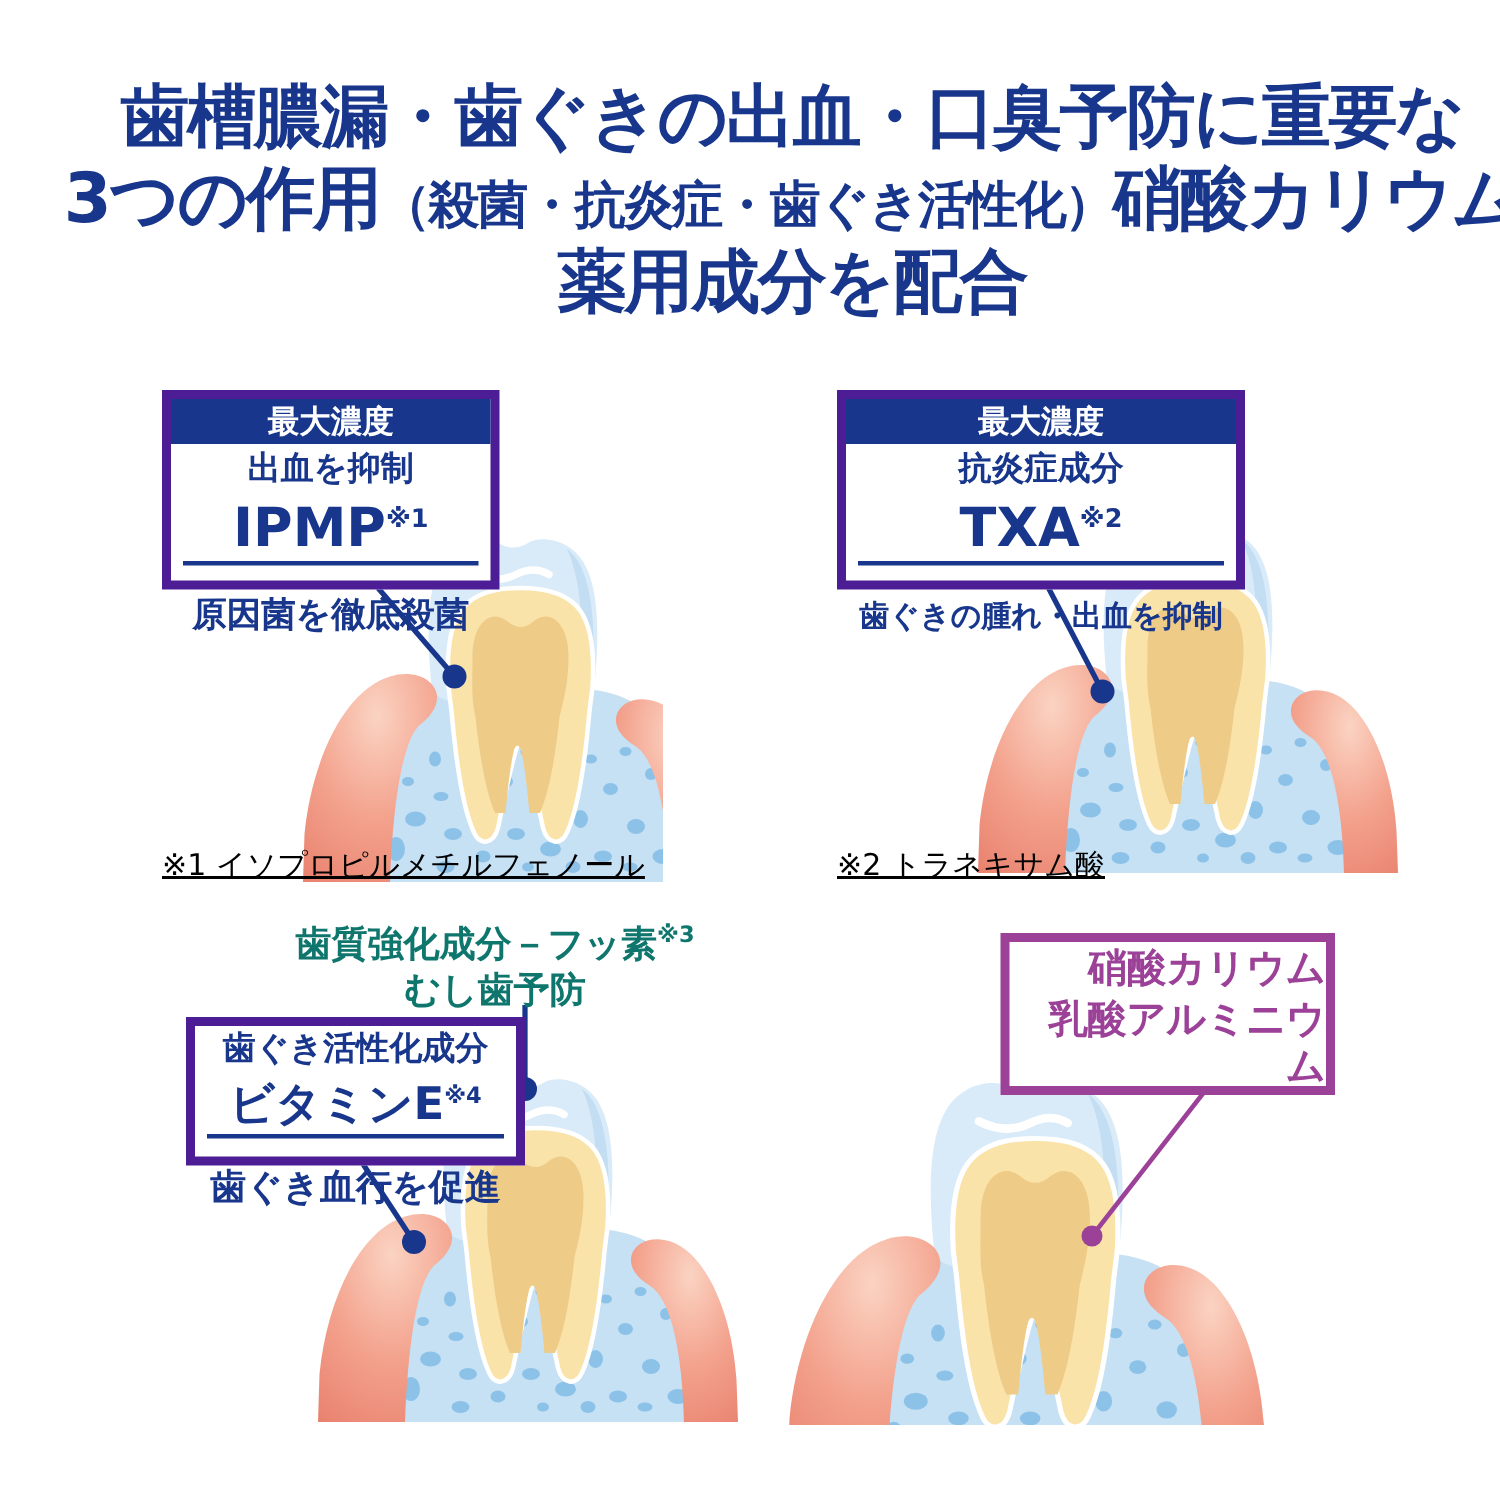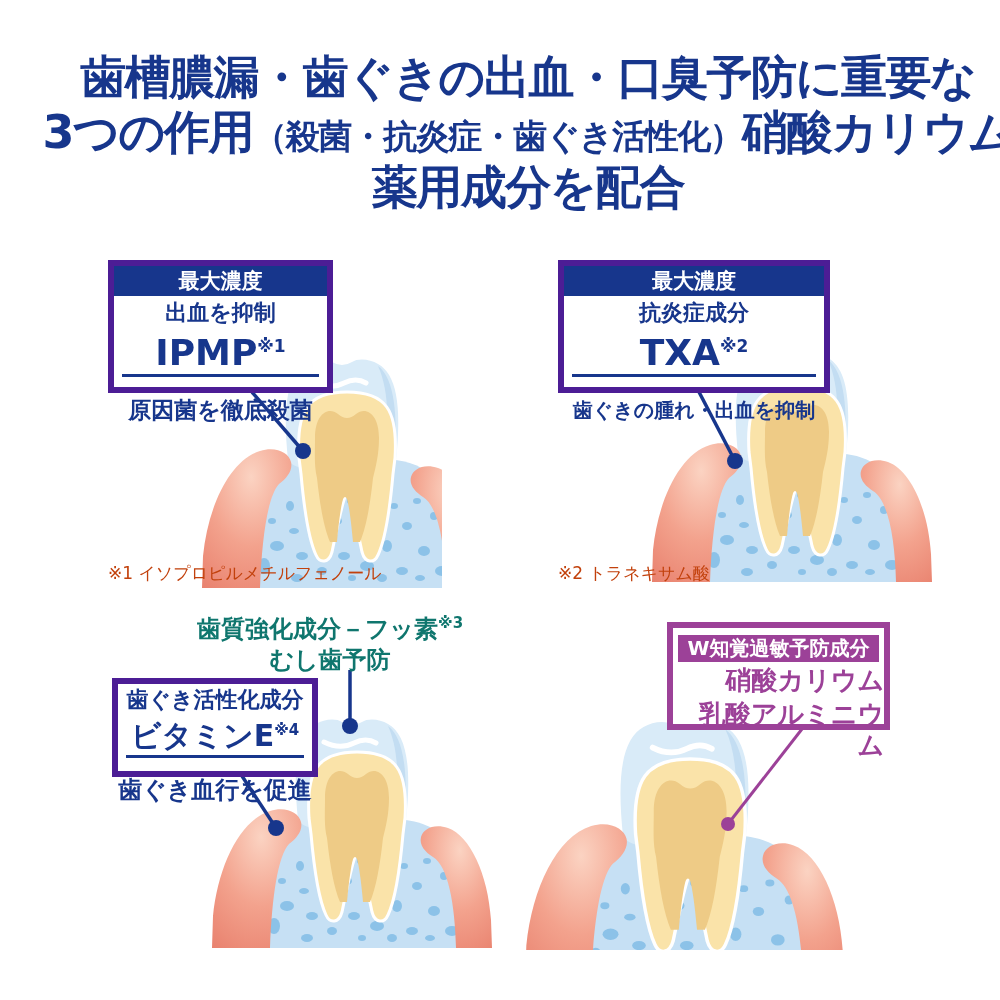--- a/index.html
+++ b/index.html
@@ -36,21 +36,21 @@
     font-weight:bold; line-height:26px; padding:0 9px 1px; margin-top:7px;
   }
   .p-ing { font-size:26px; font-weight:bold; line-height:31px; margin-top:3px;text-align:right; }
   
   .fluoride-label {
     position:absolute; left:180px; top:614px; width:300px; text-align:center;
     color:#0f766e; font-size:24px; font-weight:600; line-height:1.3;
   }
   .fluoride-label sup { font-size:15px; }
   
-  .footnote { position:absolute; color:#c2410c; font-size:17px; line-height:1.5; }
+  .footnote { position:absolute; color:#000000; font-size:20px; line-height:1.5;text-decoration:underline; }
   
   .tooth { position:absolute; overflow:hidden; }
   .tooth svg { display:block; }
   .overlay { position:absolute; left:0; top:0; pointer-events:none; }
   .hidden-defs { position:absolute; width:0; height:0; }
 </style>
 </head>
 <body>
 
 <div class="page">
@@ -175,29 +175,28 @@
     <div class="ing"><span>TXA</span><sup>※2</sup></div>
     <div class="divider"></div>
     <div class="effect effect-sm">歯ぐきの腫れ・出血を抑制</div>
   </div>
 
   <div class="fluoride-label">
     <div><span>歯質強化成分－フッ素</span><sup>※3</sup></div>
     <div>むし歯予防</div>
   </div>
 
-  <div class="callout" style="left:112px; top:678px; width:206px; height:99px;">
+  <div class="callout" style="left:124px; top:678px; width:226px; height:99px;">
     <div class="cat" style="font-size:22px; line-height:28px;">歯ぐき活性化成分</div>
     <div class="ing" style="font-size:30px; line-height:32px;"><span>ビタミンE</span><sup style="font-size:15px;">※4</sup></div>
     <div class="divider"></div>
     <div class="effect" style="font-size:24px; line-height:28px;">歯ぐき血行を促進</div>
   </div>
 
   <div class="callout callout-purple" style="left:667px; top:622px; width:223px; height:108px;">
-    <div class="badge">W知覚過敏予防成分</div>
     <div class="p-ing">硝酸カリウム</div>
     <div class="p-ing">乳酸アルミニウム</div>
   </div>
 
   <div class="footnote" style="left:108px; top:561px;">※1 イソプロピルメチルフェノール</div>
   <div class="footnote" style="left:558px; top:561px;">※2 トラネキサム酸</div>
 
 </div>
 
 </body></html>

